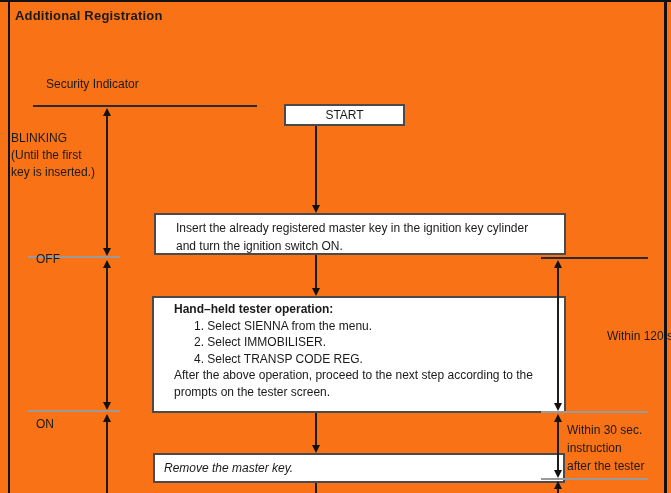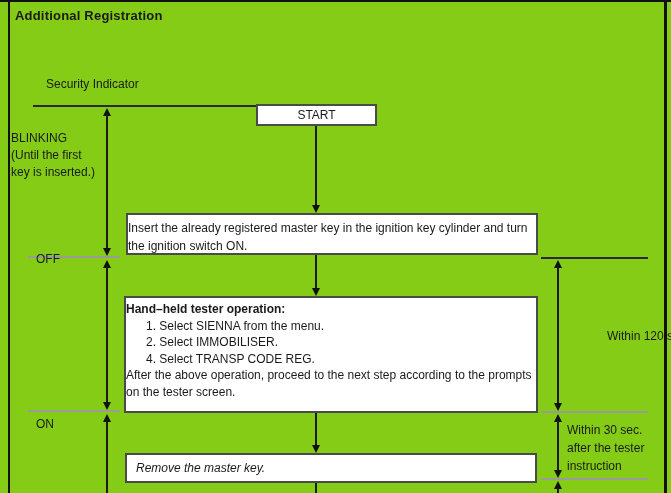--- a/index.html
+++ b/index.html
@@ -1,42 +1,42 @@
 <!DOCTYPE html>
 <html><head>
 <meta charset="utf-8">
 <style>
   html,body{margin:0;padding:0;background:#fff;}
   #page{
     position:relative; width:671px; height:493px; overflow:hidden;
-    background:#84cc16; color:#1a1a1a;
+    background:#f97316; color:#1a1a1a;
     font-family:"Liberation Sans", sans-serif;
     font-size:12px; line-height:15px;
   }
   .abs{position:absolute;}
   
   #frame-top{left:0;top:0;width:671px;height:0;border-top:2px solid #111;}
   #frame-left{left:8px;top:0;width:0;height:493px;border-left:2px solid #111;}
   #frame-right{left:664px;top:0;width:0;height:493px;border-left:3px solid #111;}
 
   .title{font-weight:bold;font-size:13px;letter-spacing:.2px;}
 
   .hline-black{height:0;border-top:2px solid #2a2a2a;}
   .hline-gray{height:0;border-top:2px solid #9a9a9a;}
   .vline{width:0;border-left:2px solid #1c1c1c;}
 
   .arr{width:0;height:0;}
   .arr.up{border-left:4px solid transparent;border-right:4px solid transparent;border-bottom:8px solid #111;}
   .arr.down{border-left:4px solid transparent;border-right:4px solid transparent;border-top:8px solid #111;}
 
   .box{
-    background:#fff;border:2px solid #4a4a4a;box-sizing:border-box;
+    background:#fff;border:2px solid #4a4a4a;box-sizing:border-box;margin-left:28px;
   }
   .box.start{display:flex;align-items:center;justify-content:center;}
-  .box .pad{padding:4px 0;}
+  .box .pad{padding:4px 20px;}
   .tester-line{line-height:16.5px;white-space:nowrap;}
   .tester-step{padding-left:20px;}
   .tester-head{font-weight:bold;}
   .note{line-height:18px;}
 </style>
 </head>
 <body>
 
 <div id="page">
 
@@ -117,17 +117,17 @@
   <div class="abs arr up" style="left:554px;top:414px;"></div>
   <div class="abs vline" style="left:557px;top:421px;height:50px;"></div>
   <div class="abs arr down" style="left:554px;top:470px;"></div>
 
   <div class="abs arr up" style="left:554px;top:481px;"></div>
   <div class="abs vline" style="left:557px;top:488px;height:5px;"></div>
 
   <div class="abs" style="left:567px;top:329px;white-space:nowrap;margin-left:40px;">Within 120 sec.</div>
   <div class="abs note" style="left:567px;top:421px;width:100px;">
     <div>Within 30 sec.</div>
+    <div>instruction</div>
     <div>after the tester</div>
-    <div>instruction</div>
   </div>
 
 </div>
 
 </body></html>

